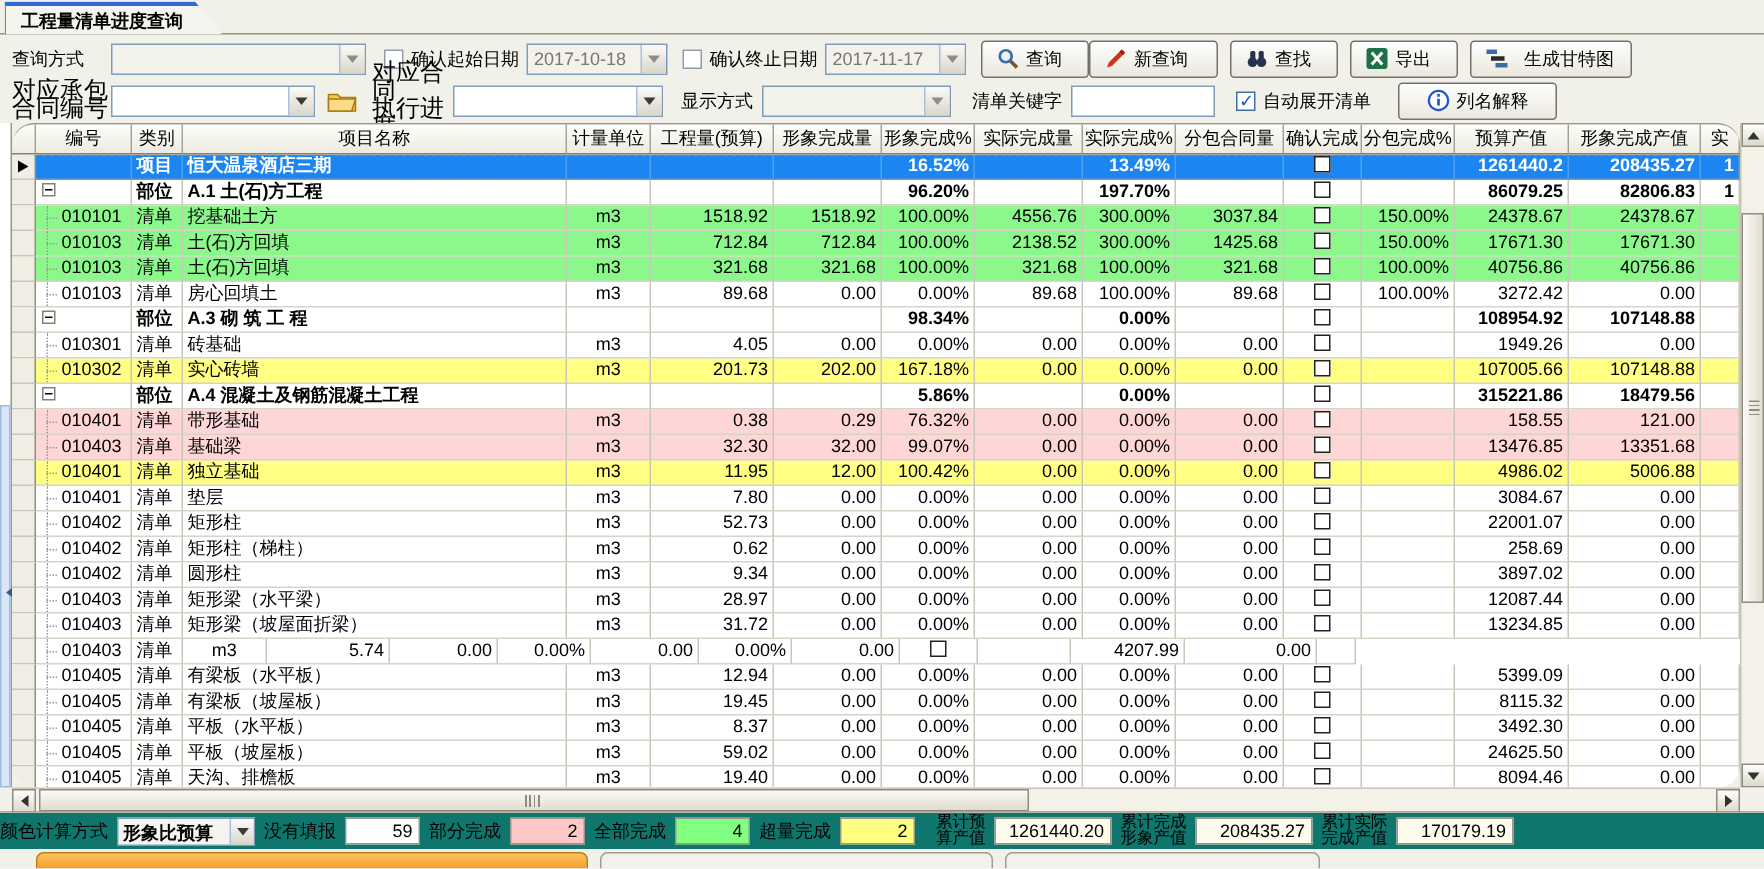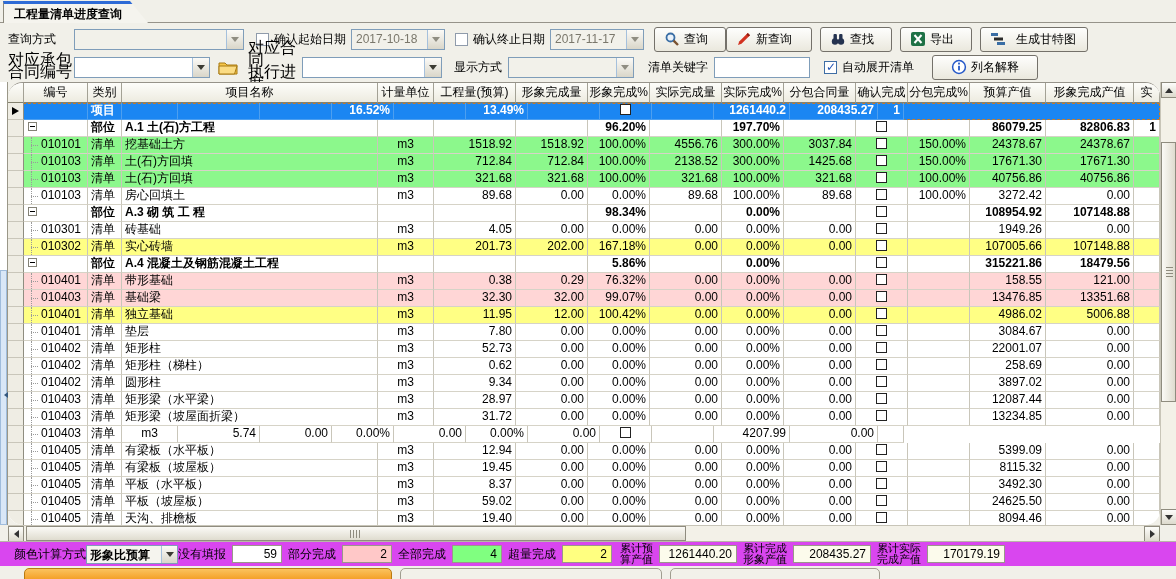--- a/index.html
+++ b/index.html
@@ -80,21 +80,21 @@
   .vthumb .grip { position:absolute; left:4px; top:50%; margin-top:-5px; width:7px; height:10px;
     background:repeating-linear-gradient(to bottom,#8f8c7f 0 1px,transparent 1px 3px); }
   .hscroll { position:absolute; left:8px; top:525px; width:1152px; height:16px; background:#F3F1E8; border-top:1px solid #C8C5B8; }
   .hthumb { position:absolute; left:18px; top:0; width:660px; height:15px; background:linear-gradient(#FBFAF6,#DFDCCF); border:1px solid #8F8C7F; }
   .hthumb .grip { position:absolute; top:3px; left:50%; margin-left:-6px; width:11px; height:8px;
     background:repeating-linear-gradient(to right,#8f8c7f 0 1px,transparent 1px 3px); }
   .corner { position:absolute; left:1160px; top:525px; width:16px; height:16px; background:#F1F0E9; }
 
   
   .statusbar { position:absolute; left:0; top:541px; width:100%; height:25px; border-top:1px solid #B9B6A7;
-    background:#d946ef; display:flex; align-items:center; padding-left:14px; }
+    background:#0f766e; display:flex; align-items:center; gap:6px; }
   .sunken { border:1px solid #9A978A; background:#fff; height:18px; line-height:16px; padding:0 4px; }
   .cm-combo { display:flex; width:92px; height:19px; border:1px solid #7F9DB9; background:#F5F4EE; font-weight:bold; }
   .cm-combo .ct { flex:1; padding:1px 3px; white-space:nowrap; overflow:hidden; }
   .cm-combo .cbtn { width:16px; border-left:1px solid #A5C0DC; background:linear-gradient(#FBFAF7,#D9D6C9);
     display:flex; align-items:center; justify-content:center; }
   .cm-combo .cbtn::after { content:""; border:4px solid transparent; border-top:5px solid #3b3b33; margin-top:5px; }
   .leg-box { width:50px; text-align:right; }
   .tot-label { font-size:11px; line-height:11px; white-space:pre-line; text-align:left; }
   .tot-box { width:78px; background:#FCFBEC; text-align:right; }
 
@@ -235,20 +235,21 @@
         <div class="hcell" style="width: 62px;">分包完成%</div>
         <div class="hcell" style="width: 76px;">预算产值</div>
         <div class="hcell" style="width: 88px;">形象完成产值</div>
         <div class="hcell" style="width: 26px;">实</div>
       </div>
     <div class="gbody" id="gbody">
         <div class="grid-row row-project row-sel">
           <div class="ind ind-arrow"></div>
           <div class="gcell al" style="width: 64px;"></div>
           <div class="gcell al" style="width: 34px;">项目</div>
+          <div class="gcell al" style="width: 256px;">恒大温泉酒店三期</div>
           <div class="gcell ac" style="width: 56px;"></div>
           <div class="gcell ar" style="width: 82px;"></div>
           <div class="gcell ar" style="width: 72px;"></div>
           <div class="gcell ar" style="width: 62px;">16.52%</div>
           <div class="gcell ar" style="width: 72px;"></div>
           <div class="gcell ar" style="width: 62px;">13.49%</div>
           <div class="gcell ar" style="width: 72px;"></div>
           <div class="gcell ac" style="width: 52px;"><span class="gcb"></span></div>
           <div class="gcell ar" style="width: 62px;"></div>
           <div class="gcell ar" style="width: 76px;">1261440.2</div>

